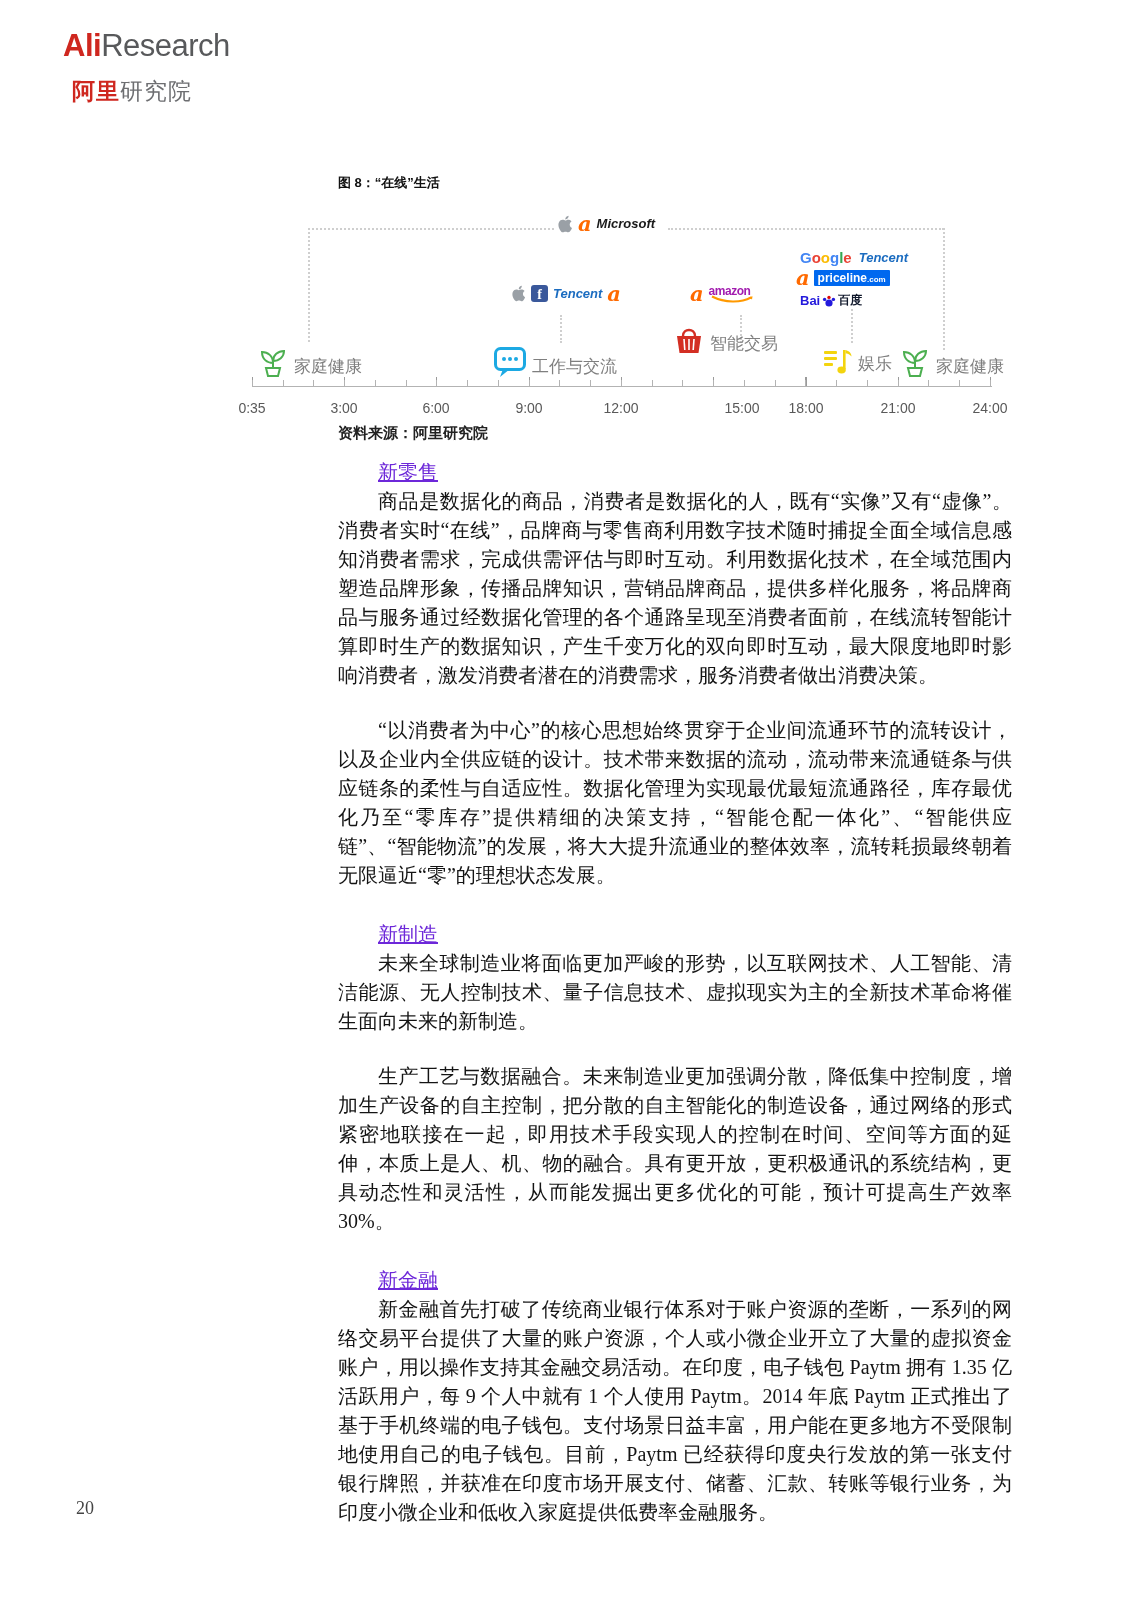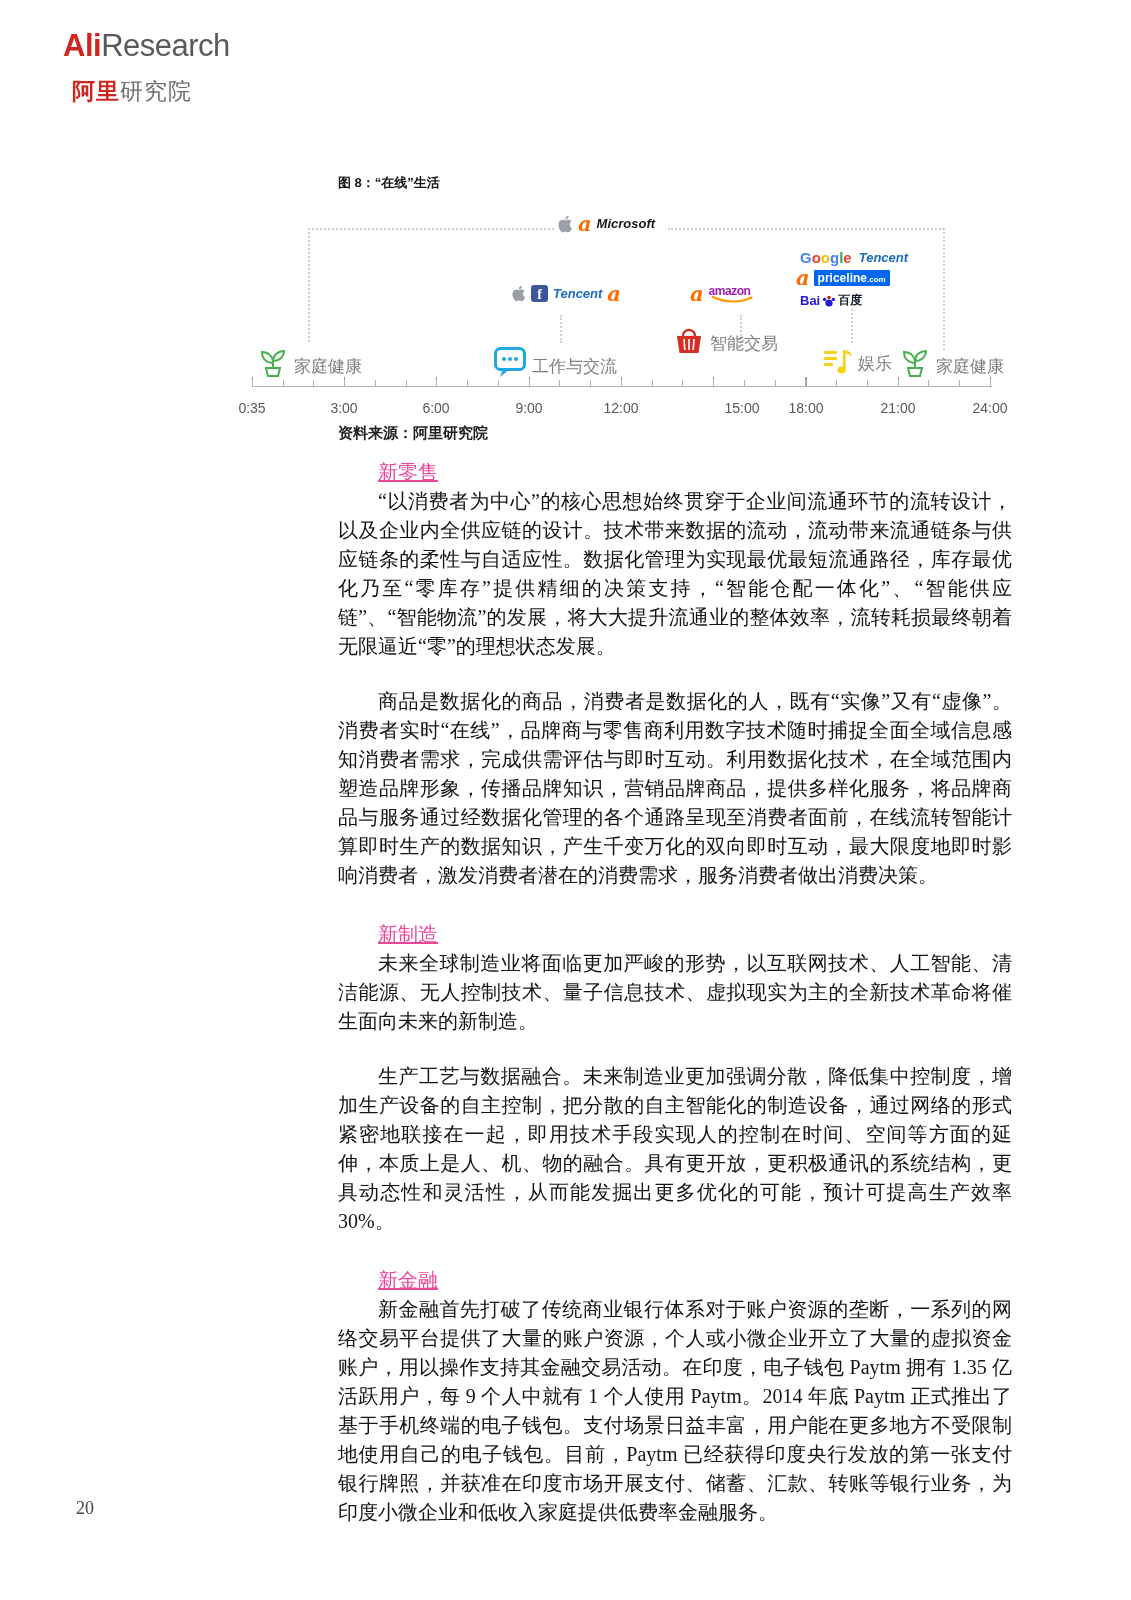--- a/index.html
+++ b/index.html
@@ -51,21 +51,21 @@
   .tick-label{position:absolute;top:400px;transform:translateX(-50%);
     font-family:"Liberation Sans",sans-serif;font-size:14px;color:#595959;}
 
   .fig-source{position:absolute;left:338px;top:424px;font-family:"Liberation Sans",sans-serif;
               font-size:15px;font-weight:bold;color:#222;}
 
   
   .body-text{position:absolute;left:338px;top:458px;width:674px;font-size:20px;line-height:29px;
              color:#141414;text-align:justify;}
   .sec+.sec{margin-top:30px;}
-  .sec h3{margin:0 0 0 40px;font-size:20px;font-weight:400;color:#ec4899;
+  .sec h3{margin:0 0 0 40px;font-size:20px;font-weight:400;color:#6d28d9;
           text-decoration:underline;line-height:29px;}
   .sec p{margin:0;text-indent:2em;}
   .sec p+p{margin-top:26px;}
 
   .page-num{position:absolute;left:76px;top:1498px;font-size:18px;color:#444;}
 </style>
 </head>
 <body>
 
 <div class="page">
@@ -203,22 +203,22 @@
   <div class="tick-label" style="left:742px;">15:00</div>
   <div class="tick-label" style="left:806px;">18:00</div>
   <div class="tick-label" style="left:898px;">21:00</div>
   <div class="tick-label" style="left:990px;">24:00</div>
 
   <div class="fig-source">资料来源：阿里研究院</div>
 
   <div class="body-text">
     <div class="sec">
       <h3>新零售</h3>
+      <p>商品是数据化的商品，消费者是数据化的人，既有“实像”又有“虚像”。消费者实时“在线”，品牌商与零售商利用数字技术随时捕捉全面全域信息感知消费者需求，完成供需评估与即时互动。利用数据化技术，在全域范围内塑造品牌形象，传播品牌知识，营销品牌商品，提供多样化服务，将品牌商品与服务通过经数据化管理的各个通路呈现至消费者面前，在线流转智能计算即时生产的数据知识，产生千变万化的双向即时互动，最大限度地即时影响消费者，激发消费者潜在的消费需求，服务消费者做出消费决策。</p>
       <p>“以消费者为中心”的核心思想始终贯穿于企业间流通环节的流转设计，以及企业内全供应链的设计。技术带来数据的流动，流动带来流通链条与供应链条的柔性与自适应性。数据化管理为实现最优最短流通路径，库存最优化乃至“零库存”提供精细的决策支持，“智能仓配一体化”、“智能供应链”、“智能物流”的发展，将大大提升流通业的整体效率，流转耗损最终朝着无限逼近“零”的理想状态发展。</p>
-      <p>商品是数据化的商品，消费者是数据化的人，既有“实像”又有“虚像”。消费者实时“在线”，品牌商与零售商利用数字技术随时捕捉全面全域信息感知消费者需求，完成供需评估与即时互动。利用数据化技术，在全域范围内塑造品牌形象，传播品牌知识，营销品牌商品，提供多样化服务，将品牌商品与服务通过经数据化管理的各个通路呈现至消费者面前，在线流转智能计算即时生产的数据知识，产生千变万化的双向即时互动，最大限度地即时影响消费者，激发消费者潜在的消费需求，服务消费者做出消费决策。</p>
     </div>
     <div class="sec">
       <h3>新制造</h3>
       <p>未来全球制造业将面临更加严峻的形势，以互联网技术、人工智能、清洁能源、无人控制技术、量子信息技术、虚拟现实为主的全新技术革命将催生面向未来的新制造。</p>
       <p>生产工艺与数据融合。未来制造业更加强调分散，降低集中控制度，增加生产设备的自主控制，把分散的自主智能化的制造设备，通过网络的形式紧密地联接在一起，即用技术手段实现人的控制在时间、空间等方面的延伸，本质上是人、机、物的融合。具有更开放，更积极通讯的系统结构，更具动态性和灵活性，从而能发掘出更多优化的可能，预计可提高生产效率 30%。</p>
     </div>
     <div class="sec">
       <h3>新金融</h3>
       <p>新金融首先打破了传统商业银行体系对于账户资源的垄断，一系列的网络交易平台提供了大量的账户资源，个人或小微企业开立了大量的虚拟资金账户，用以操作支持其金融交易活动。在印度，电子钱包 Paytm 拥有 1.35 亿活跃用户，每 9 个人中就有 1 个人使用 Paytm。2014 年底 Paytm 正式推出了基于手机终端的电子钱包。支付场景日益丰富，用户能在更多地方不受限制地使用自己的电子钱包。目前，Paytm 已经获得印度央行发放的第一张支付银行牌照，并获准在印度市场开展支付、储蓄、汇款、转账等银行业务，为印度小微企业和低收入家庭提供低费率金融服务。</p>
     </div>

